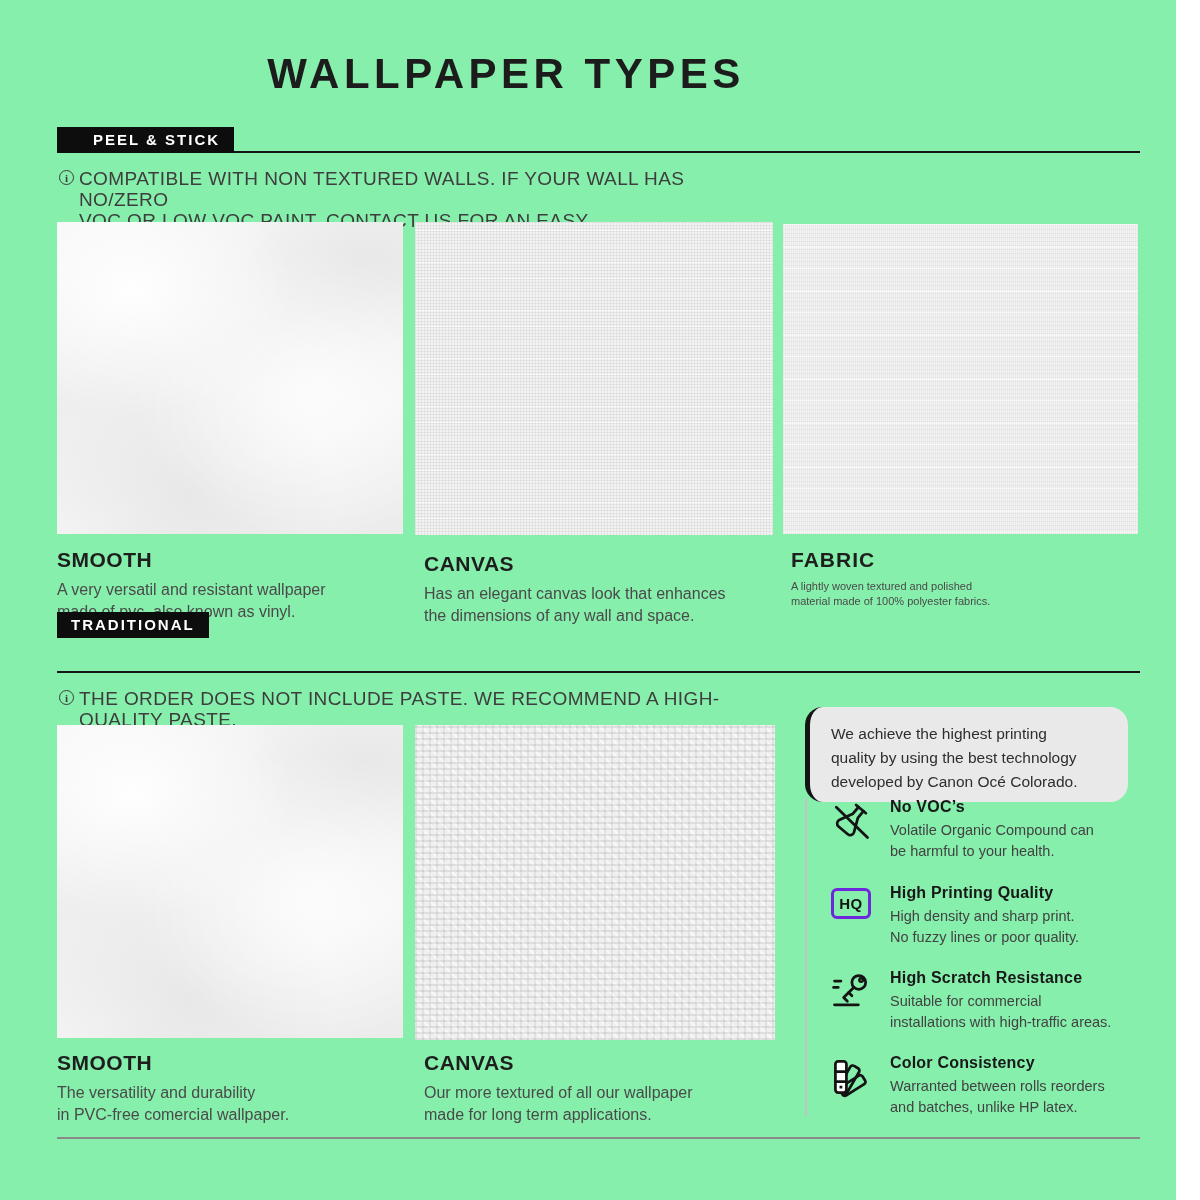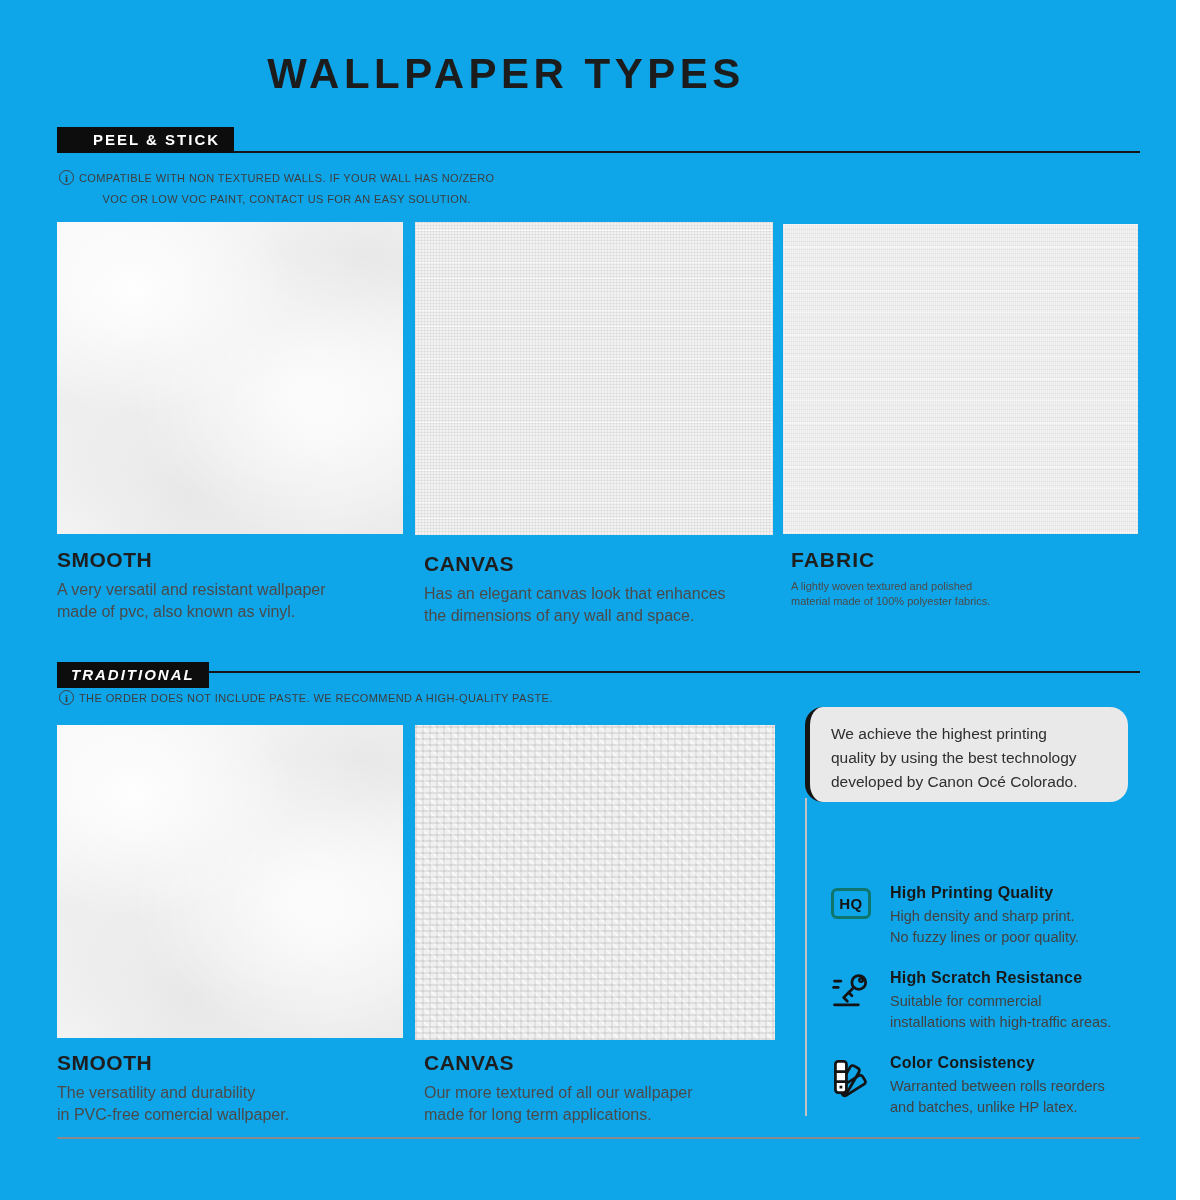--- a/index.html
+++ b/index.html
@@ -1,34 +1,34 @@
 <!DOCTYPE html>
 <html><head>
 <meta charset="utf-8">
 <style>
   * { margin:0; padding:0; box-sizing:border-box; }
   html,body { background:#ffffff; }
   body { font-family:"Liberation Sans", sans-serif; }
-  .canvas { position:relative; width:1176px; height:1200px; background:#0ea5e9; overflow:hidden; }
+  .canvas { position:relative; width:1176px; height:1200px; background:#86efac; overflow:hidden; }
 
   .title {
     position:absolute; top:50px; left:0; width:1012px;
     text-align:center; font-size:42px; font-weight:600;
     letter-spacing:4.5px; color:#1c1c1c;
   }
 
   .section-label {
     position:absolute; left:57px; background:#0d0d0d; color:#ffffff;
     font-size:15px; font-weight:700; letter-spacing:2px;
     line-height:26px; padding:0 14px; z-index:2;
   }
   .hrule { position:absolute; left:57px; width:1083px; height:2px; background:#151515; z-index:1; }
 
   .note { position:absolute; left:59px; display:flex; align-items:flex-start; color:#3d3d3d; }
-  .note-text { font-size:11px; letter-spacing:0.4px; line-height:21px; color:#3d3d3d;text-align:center; }
+  .note-text { font-size:19px; letter-spacing:0.4px; line-height:21px; color:#3d3d3d; }
   .info-circle {
     display:inline-flex; align-items:center; justify-content:center;
     width:15px; height:15px; margin-top:2px; margin-right:5px; flex:0 0 auto;
     border:1.5px solid #3d3d3d; border-radius:50%;
     font-family:"Liberation Serif", serif; font-size:11px; font-weight:700; color:#3d3d3d;
   }
 
   .swatch { position:absolute; }
   .tex-smooth {
     background:
@@ -75,21 +75,21 @@
   .features-line { position:absolute; left:805px; top:798px; width:2px; height:318px; background:#c3c3c3; }
 
   .feature { position:absolute; left:805px; width:335px; }
   .feature .f-icon { position:absolute; left:23px; top:1px; width:46px; height:46px; display:flex; align-items:flex-start; justify-content:center; }
   .feature .f-text { margin-left:85px; width:252px; }
   .f-title { font-size:16px; font-weight:700; color:#181818; margin-bottom:4px; letter-spacing:0.2px; }
   .f-desc { font-size:14.5px; line-height:1.42; color:#424242; }
 
   .hq-badge {
     width:40px; height:31px; margin-top:3px;
-    border:3px solid #0f766e; border-radius:6px;
+    border:3px solid #6d28d9; border-radius:6px;
     display:flex; align-items:center; justify-content:center;
     font-size:15px; font-weight:800; letter-spacing:0.5px; color:#141414;
   }
 
   .bottom-rule { position:absolute; left:57px; top:1137px; width:1083px; height:2px; background:#8a8a8a; }
 
   svg.icon { stroke:#141414; fill:none; stroke-width:3; stroke-linecap:round; stroke-linejoin:round; }
 </style>
 </head>
 <body>
@@ -123,21 +123,21 @@
     <div class="type-desc multiline">Has an elegant canvas look that enhances
 the dimensions of any wall and space.</div>
   </div>
   <div class="type-caption" style="left:791px; top:548px; width:355px;">
     <div class="type-name" style="letter-spacing:1px;">FABRIC</div>
     <div class="type-desc multiline" style="font-size:11px;">A lightly woven textured and polished
 material made of 100% polyester fabrics.</div>
   </div>
 
   <div class="hrule" style="top:671px;"></div>
-  <div class="section-label" style="top:662px;font-style:italic;">TRADITIONAL</div>
+  <div class="section-label" style="top:612px;">TRADITIONAL</div>
 
   <div class="note" style="top:688px; width:700px;">
     <span class="info-circle">i</span>
     <span class="note-text">
       <span>THE ORDER DOES NOT INCLUDE PASTE. WE RECOMMEND A HIGH-QUALITY PASTE.</span>
     </span>
   </div>
 
   <div class="swatch tex-smooth" style="left:57px; top:725px; width:346px; height:313px;"></div>
   <div class="swatch tex-canvas-coarse" style="left:415px; top:725px; width:360px; height:315px;"></div>
@@ -152,20 +152,36 @@
     <div class="type-desc multiline">Our more textured of all our wallpaper
 made for long term applications.</div>
   </div>
 
   <div class="quote-box multiline">We achieve the highest printing
 quality by using the best technology
 developed by Canon Océ Colorado.</div>
 
   <div class="features-line"></div>
 
+  <div class="feature" style="top:798px;">
+    <span class="f-icon">
+      <svg class="icon" width="44" height="44" viewBox="0 0 48 48">
+        <g transform="rotate(40 24 24)">
+          <path d="M20.5 7 v9.5 L13.5 31.5 a4.2 4.2 0 0 0 3.9 5.8 h13.2 a4.2 4.2 0 0 0 3.9 -5.8 L27.5 16.5 V7"></path>
+          <path d="M17 7 h14"></path>
+        </g>
+        <line x1="8" y1="9" x2="42" y2="42"></line>
+      </svg>
+    </span>
+    <div class="f-text">
+      <div class="f-title">No VOC’s</div>
+      <div class="f-desc multiline">Volatile Organic Compound can
+be harmful to your health.</div>
+    </div>
+  </div>
 
   <div class="feature" style="top:884px;">
     <span class="f-icon">
       <span class="hq-badge">HQ</span>
     </span>
     <div class="f-text">
       <div class="f-title">High Printing Quality</div>
       <div class="f-desc multiline">High density and sharp print.
 No fuzzy lines or poor quality.</div>
     </div>

